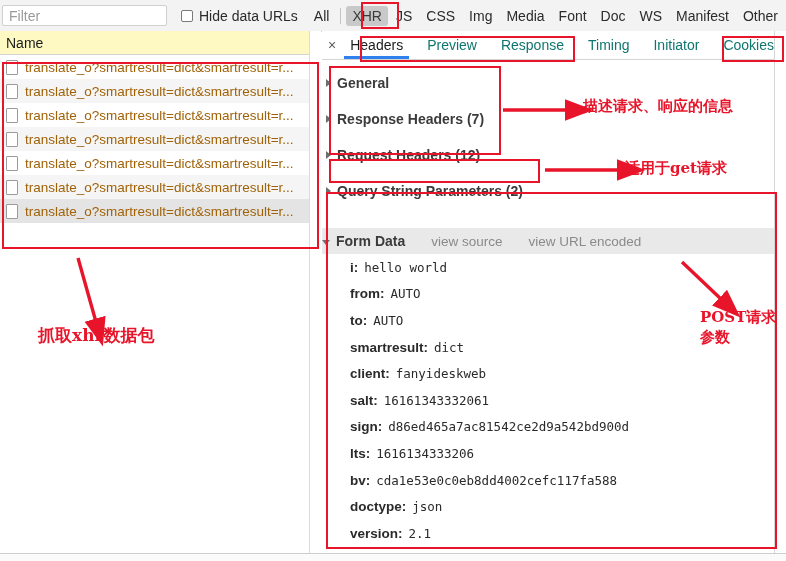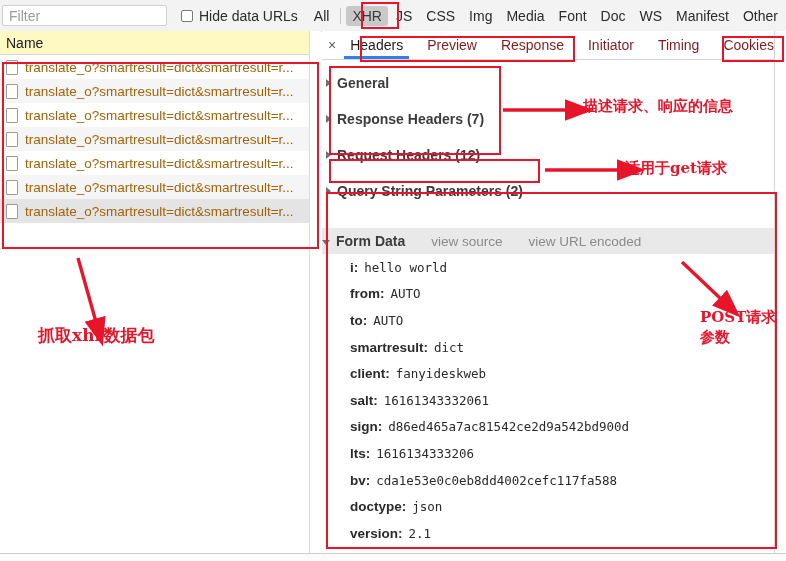--- a/index.html
+++ b/index.html
@@ -72,21 +72,21 @@
   }
   .tabbar{
     height:28px;display:flex;align-items:center;
     border-bottom:1px solid #d4d4d4;background:#fff;position:relative;
   }
   .closex{
     width:20px;text-align:center;font-size:14px;color:#5a5a5a;
     cursor:default;margin-left:4px;
   }
   .tab{
-    font-size:14px;color:#7f1d1d;padding:0 12px;height:27px;
+    font-size:14px;color:#0f766e;padding:0 12px;height:27px;
     display:flex;align-items:center;position:relative;white-space:nowrap;
   }
   .tab.active{color:#1b1b1b;}
   .tab.active:after{
     content:"";position:absolute;left:6px;right:6px;bottom:0;height:3px;
     background:#2f80ed;
   }
 
   .panel-body{position:relative;height:493px;background:#fff;}
 
@@ -216,22 +216,22 @@
     </div>
   </div>
   <div class="list-scroll"></div>
 
   <div class="right">
     <div class="tabbar">
       <span class="closex">×</span>
       <span class="tab active">Headers</span>
       <span class="tab">Preview</span>
       <span class="tab">Response</span>
+      <span class="tab">Timing</span>
       <span class="tab">Initiator</span>
-      <span class="tab">Timing</span>
       <span class="tab">Cookies</span>
     </div>
 
     <div class="panel-body">
       <div class="sect" style="margin-top:8px">
         <span class="tri"></span>
         <span class="sect-label">General</span>
       </div>
       <div class="sect" style="margin-top:6px">
         <span class="tri"></span>

